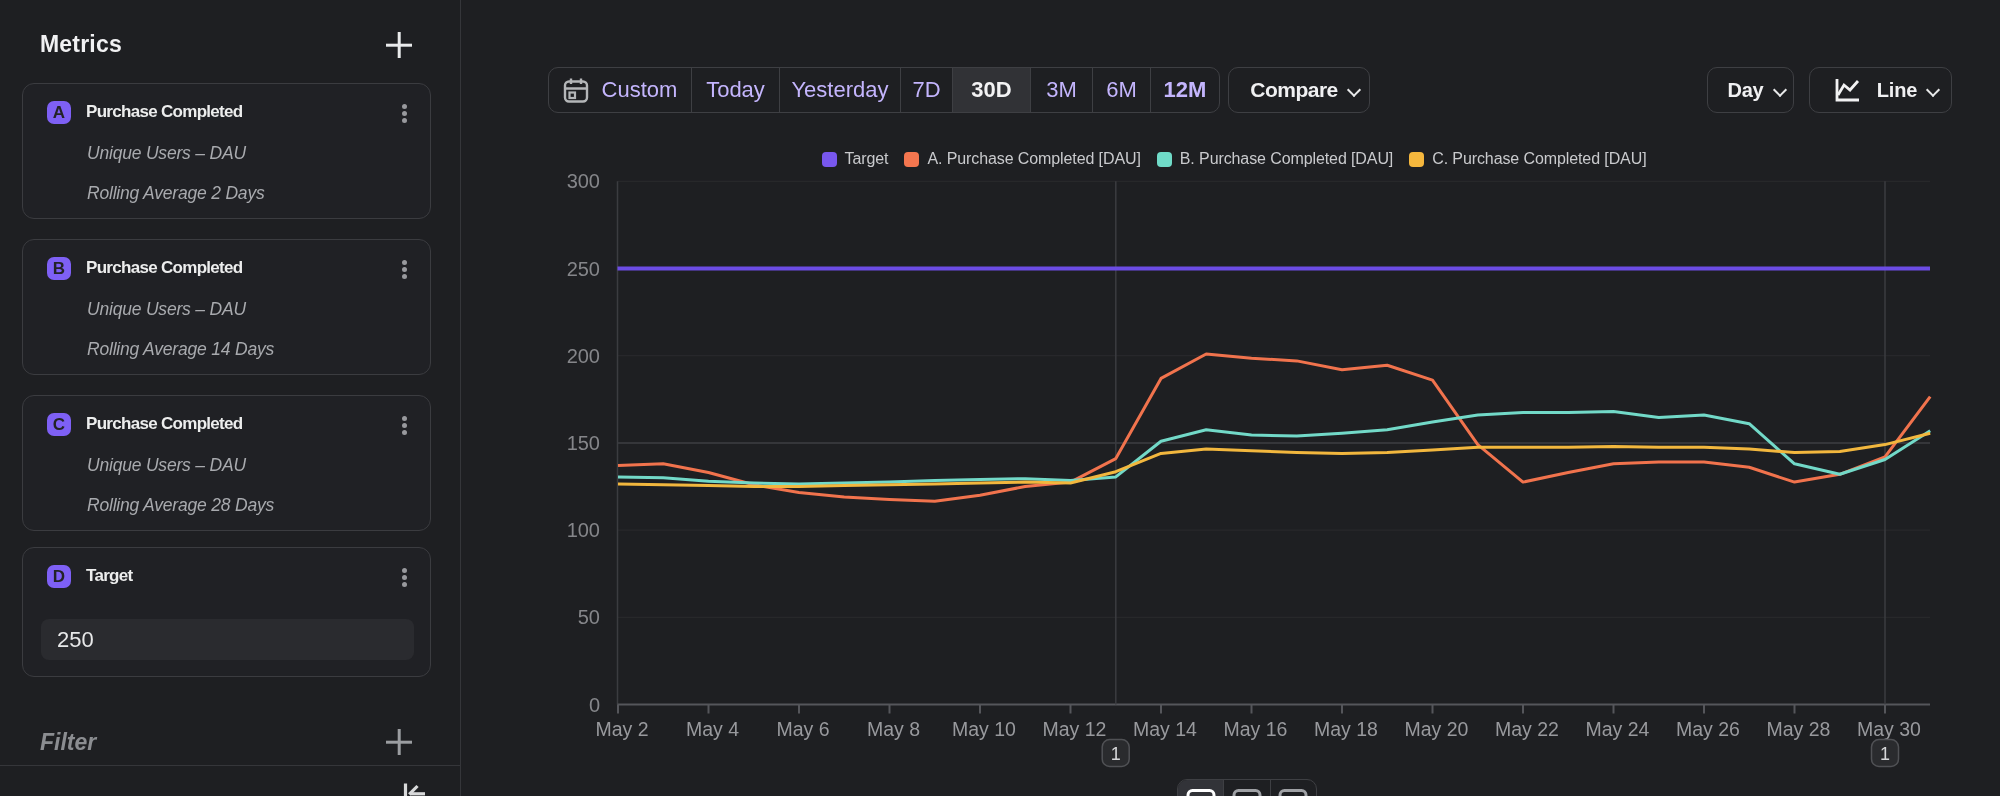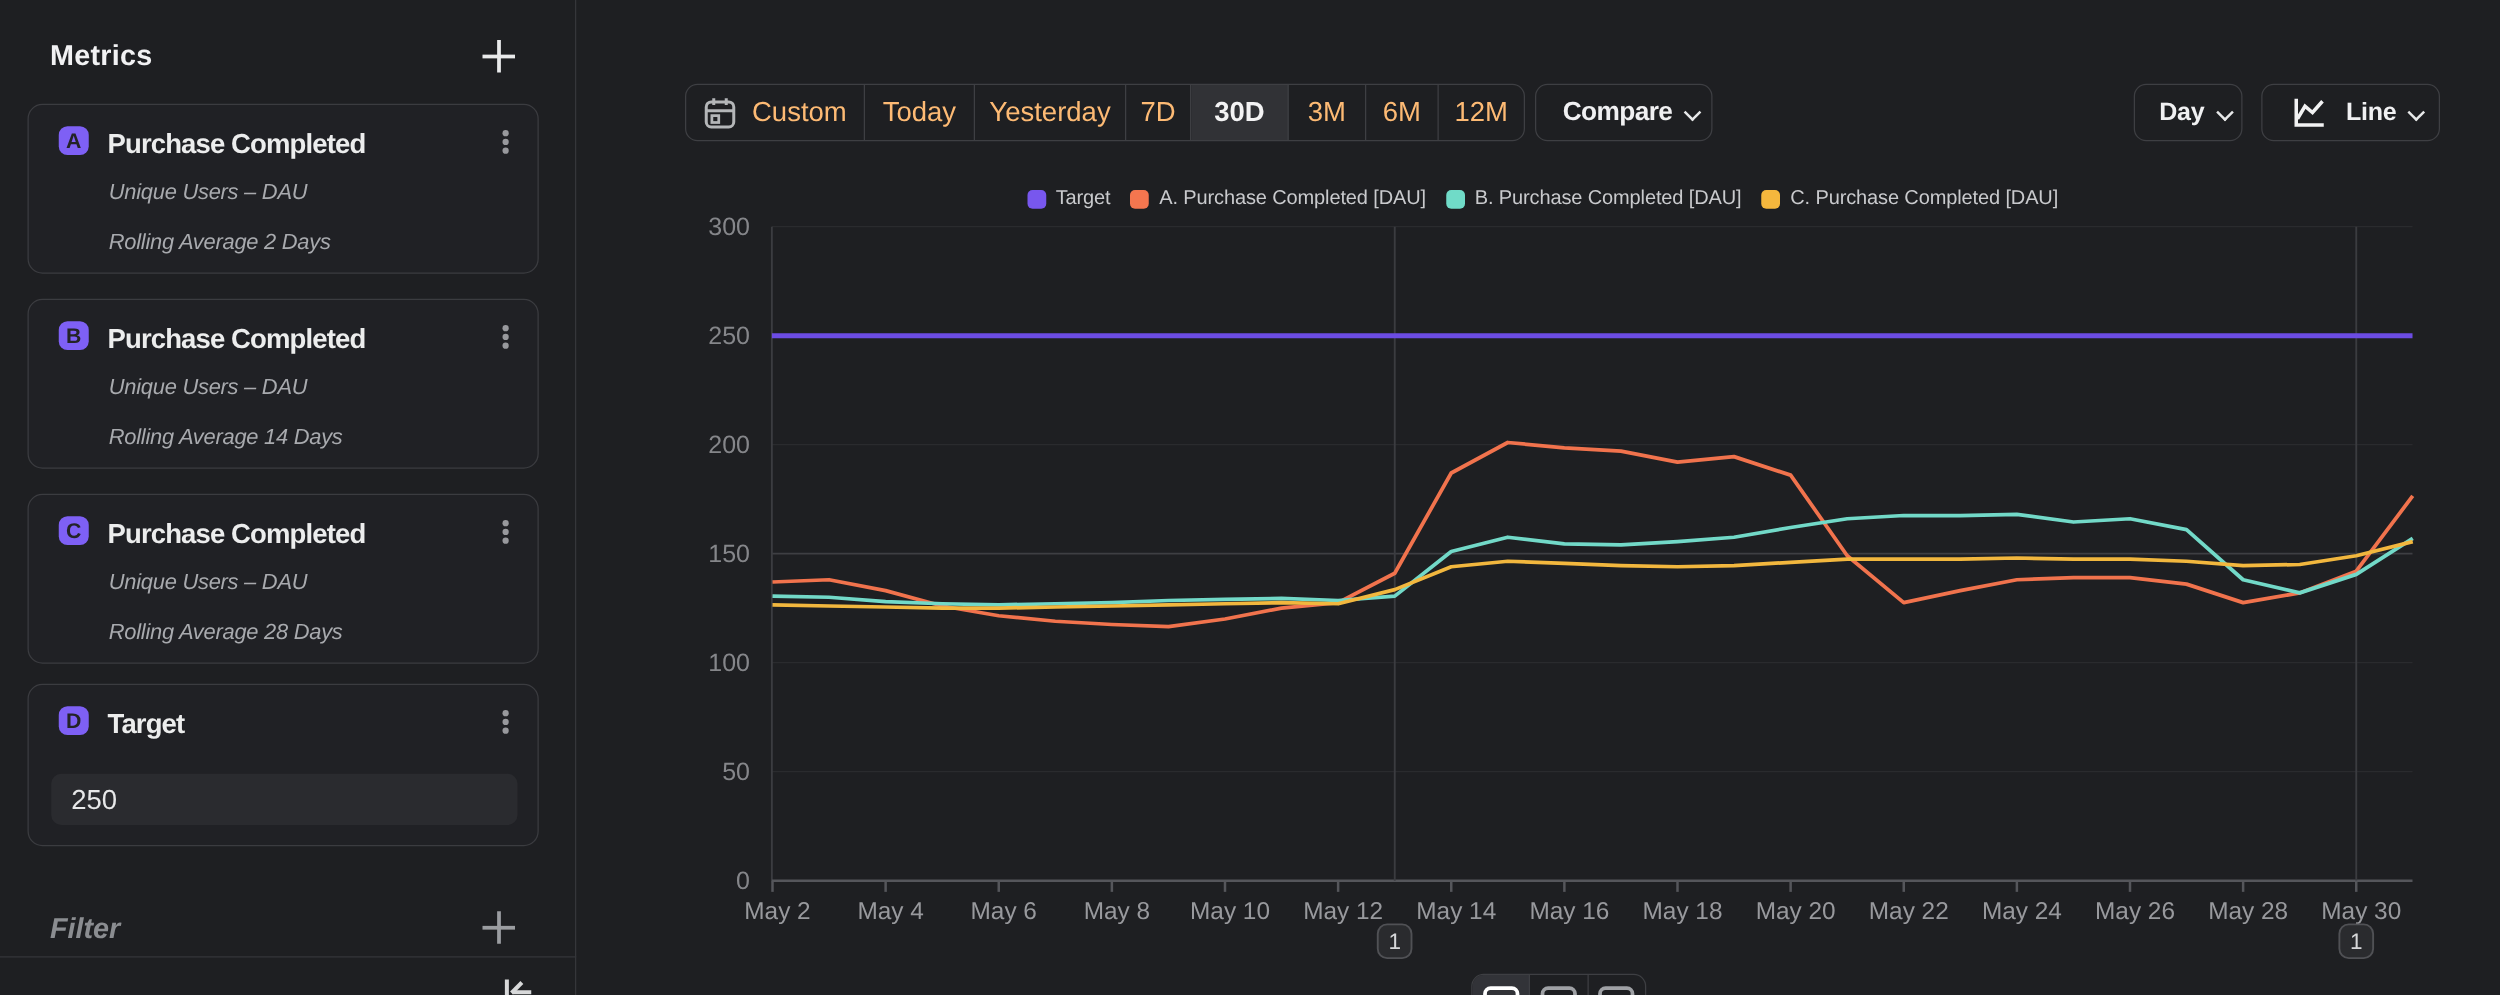--- a/index.html
+++ b/index.html
@@ -13,37 +13,37 @@
   .sb-head { position:absolute; left:40px; top:31px; font-size:23px; font-weight:700; color:#f1f1f3; letter-spacing:.2px;}
   .plus { position:absolute; width:26px; height:26px; }
   .plus:before, .plus:after { content:""; position:absolute; background:#e9eaeb; }
   .plus:before { left:50%; top:0; width:2.6px; height:100%; transform:translateX(-50%); }
   .plus:after { top:50%; left:0; height:2.6px; width:100%; transform:translateY(-50%); }
   .plus.gray:before, .plus.gray:after { background:#9b9da1; }
 
   .card { position:absolute; left:22px; width:409px; border:1.5px solid #3b3c40; border-radius:12px; background:#202125; }
   .badge { position:absolute; left:24px; top:17px; width:24px; height:23px; border-radius:7px;
     background:#7e60f5; color:#232327; font-size:17px; font-weight:700; text-align:center; line-height:23px; }
-  .ctitle { position:absolute; left:63px; top:18px; font-size:22px; font-weight:700; color:#eceded; letter-spacing:-0.7px; }
+  .ctitle { position:absolute; left:63px; top:18px; font-size:17px; font-weight:700; color:#eceded; letter-spacing:-0.7px; }
   .csub { position:absolute; left:64px; font-size:17.5px; color:#a8aaae; letter-spacing:-0.2px;font-style:italic; }
   .dots { position:absolute; right:23px; top:20px; width:5px; height:19px; }
   .dots i { position:absolute; left:0; width:5px; height:5px; border-radius:50%; background:#98999d; }
   .dots i:nth-child(1){top:0;} .dots i:nth-child(2){top:7px;} .dots i:nth-child(3){top:14px;}
 
   .tinput { position:absolute; left:18px; top:71px; width:373px; height:41px; background:#2a2b2f; border-radius:8px;
     font-size:22px; color:#e7e8e9; line-height:41px; padding-left:16px; }
 
   .filter-lab { position:absolute; left:40px; top:729px; font-size:23px; font-weight:700; color:#8b8d91;font-style:italic; }
   .sb-sep { position:absolute; left:0; top:765px; width:461px; height:1px; background:#35363a; }
 
   
   .seg-group { position:absolute; left:548px; top:67px; height:46px; display:flex;
     border:1.5px solid #3e3f43; border-radius:10px; overflow:hidden; }
   .seg { height:100%; display:flex; align-items:center; justify-content:center;
-    font-size:22px; color:#fdba74; border-right:1.5px solid #3e3f43; }
+    font-size:22px; color:#c4b5fd; border-right:1.5px solid #3e3f43; }
   .seg:last-child { border-right:none; }
   .seg.active { background:#313236; color:#f3f3f4; font-weight:700; }
   .btn { position:absolute; top:67px; height:46px; border:1.5px solid #3e3f43; border-radius:10px;
     display:flex; align-items:center; justify-content:center; color:#f0f0f2; font-size:20px; font-weight:700; letter-spacing:-0.2px;padding-left:13px; }
   .chev { width:12px; height:12px; margin-left:11px; position:relative; top:-3px; }
   .chev:before { content:""; position:absolute; left:0; top:4px; width:8px; height:8px;
     border-right:2.5px solid #e8e9ea; border-bottom:2.5px solid #e8e9ea; transform:rotate(45deg); }
 
   
   #legend { position:absolute; left:524px; top:150px; width:1420px; display:flex; justify-content:center; }
@@ -146,21 +146,21 @@
         <rect x="6.5" y="15.5" width="5.5" height="5.5" fill="none" stroke="#b4b6b8" stroke-width="2.2"></rect>
       </svg>
       Custom
     </div>
     <div class="seg" style="width:88px;">Today</div>
     <div class="seg" style="width:121px;">Yesterday</div>
     <div class="seg" style="width:52px;">7D</div>
     <div class="seg active" style="width:78px;">30D</div>
     <div class="seg" style="width:62px;">3M</div>
     <div class="seg" style="width:58px;">6M</div>
-    <div class="seg" style="width:68px;">12M</div>
+    <div class="seg" style="width:68px;font-weight:bold;">12M</div>
   </div>
 
   <div class="btn" style="left:1228px; width:142px; font-size:21px; letter-spacing:-0.5px;">Compare<span class="chev"></span></div>
 
   <div class="btn" style="left:1707px; width:87px;">Day<span class="chev"></span></div>
   <div class="btn" style="left:1809px; width:143px;">
     <svg width="28" height="26" viewBox="0 0 28 26" style="margin-right:15px;">
       <path d="M3 2 V23 H25" fill="none" stroke="#f2f2f3" stroke-width="2.8"></path>
       <path d="M4 18 L10 8 L16 13 L24 4" fill="none" stroke="#f2f2f3" stroke-width="2.8"></path>
     </svg>

